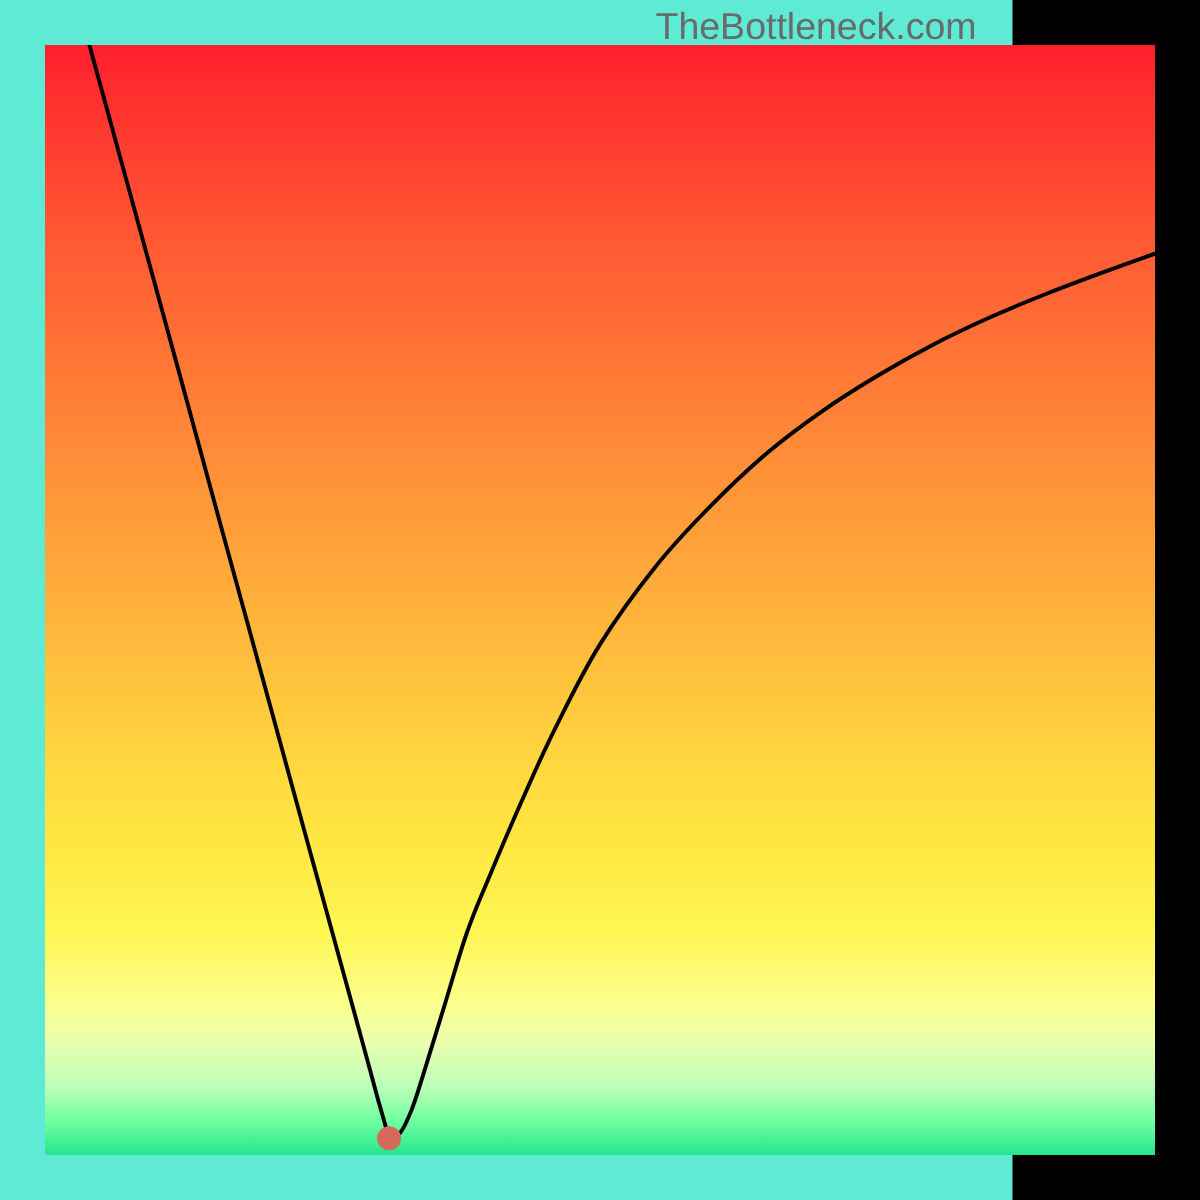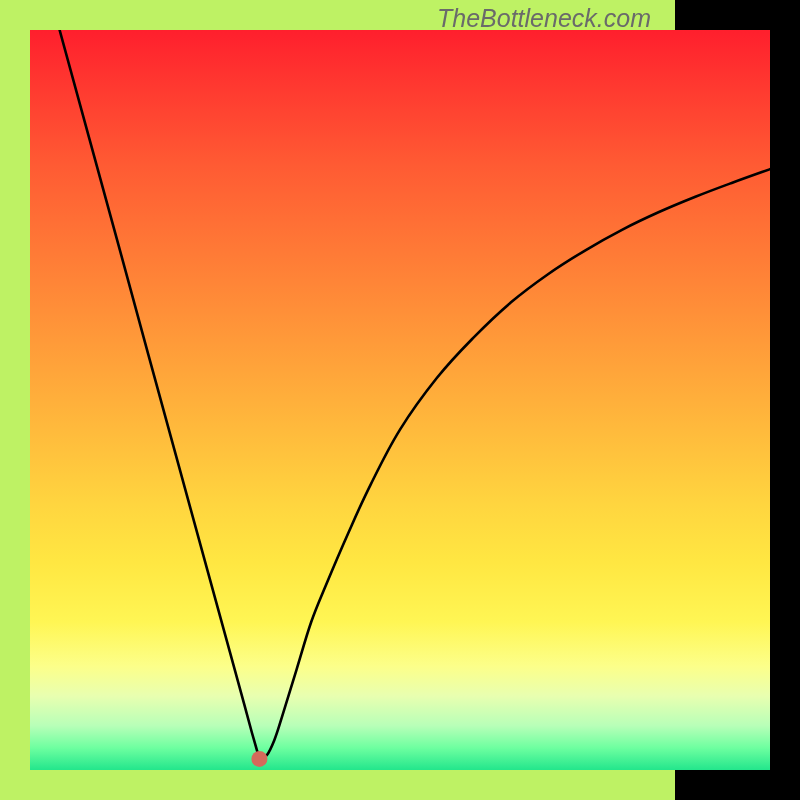--- a/index.html
+++ b/index.html
@@ -10,22 +10,21 @@
     background: #000;
     overflow: hidden;
     font-family: Arial, Helvetica, sans-serif;
   }
   .frame {
     position: absolute;
     top: 0;
     left: 0;
     width: 675px;
     height: 800px;
-    background: #bef264;
-    font-style: italic;
+    background: #5eead4;
   }
   .plot-area {
     position: absolute;
     top: 30px;
     left: 30px;
     width: 740px;
     height: 740px;
     background: linear-gradient(to bottom,
       #ff1f2d 0%,
       #ff3a30 8%,

